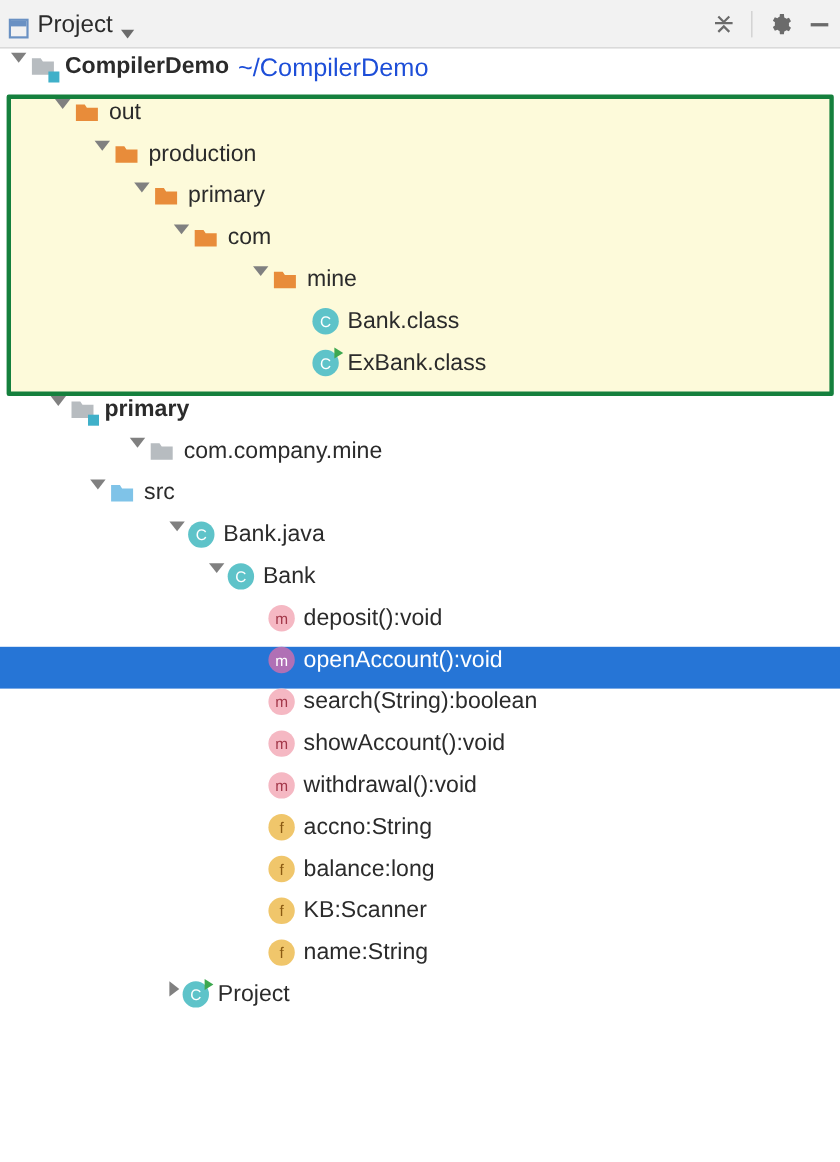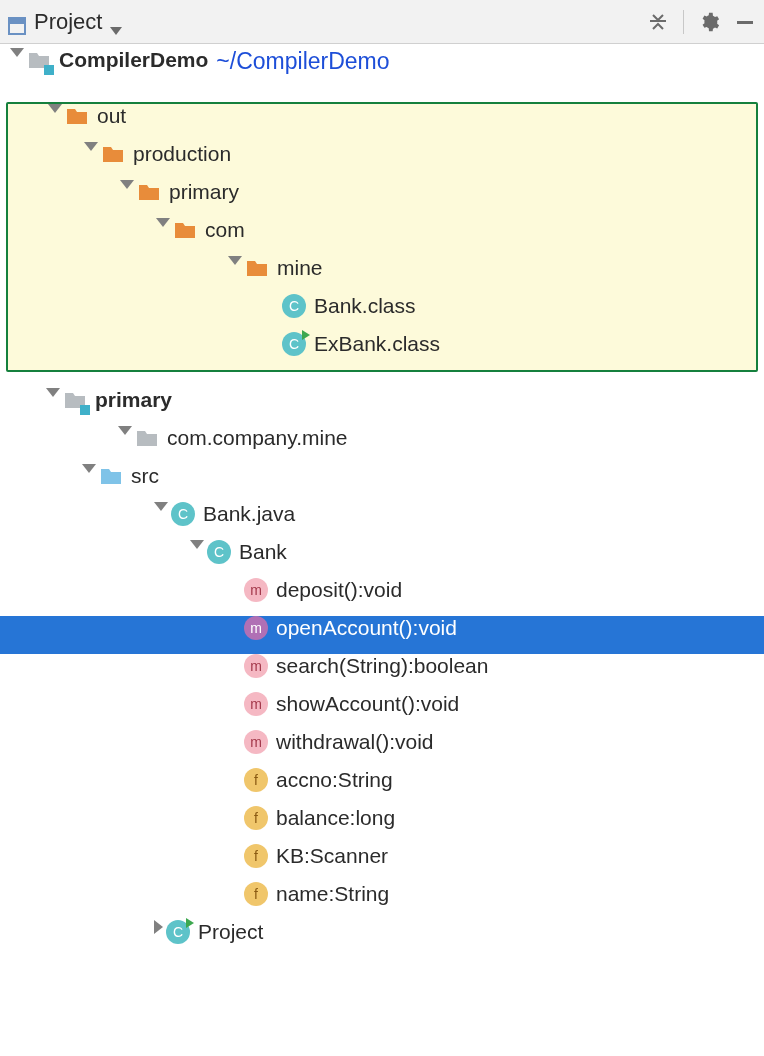--- a/index.html
+++ b/index.html
@@ -41,23 +41,23 @@
   .circle.c-class { background: #5ec3c9; }
   .circle.c-method { background: #f5b8c3; color: #a3384a; }
   .circle.c-method.sel { background: #b070b5;}
   .circle.c-field { background: #f0c66b; color: #8a5a12; }
   .circle .arrow-badge {
     position: absolute; right: -4px; top: -2px;
     width: 0; height: 0;
     border-top: 5px solid transparent; border-bottom: 5px solid transparent; border-left: 8px solid #3da84f;
   }
   .highlight-box {
-    border: 2px solid #15803d;
+    border: 4px solid #15803d;
     background: #fdfada;
-    margin: 16px 6px;
+    margin: 0 6px;
     border-radius: 2px;
   }
   .indent { display: inline-block; }
   .module-overlay {
     position: absolute; right: -3px; bottom: -3px;
     width: 10px; height: 10px; background: #3fb0c9;
   }
 </style>
 </head>
 <body>

